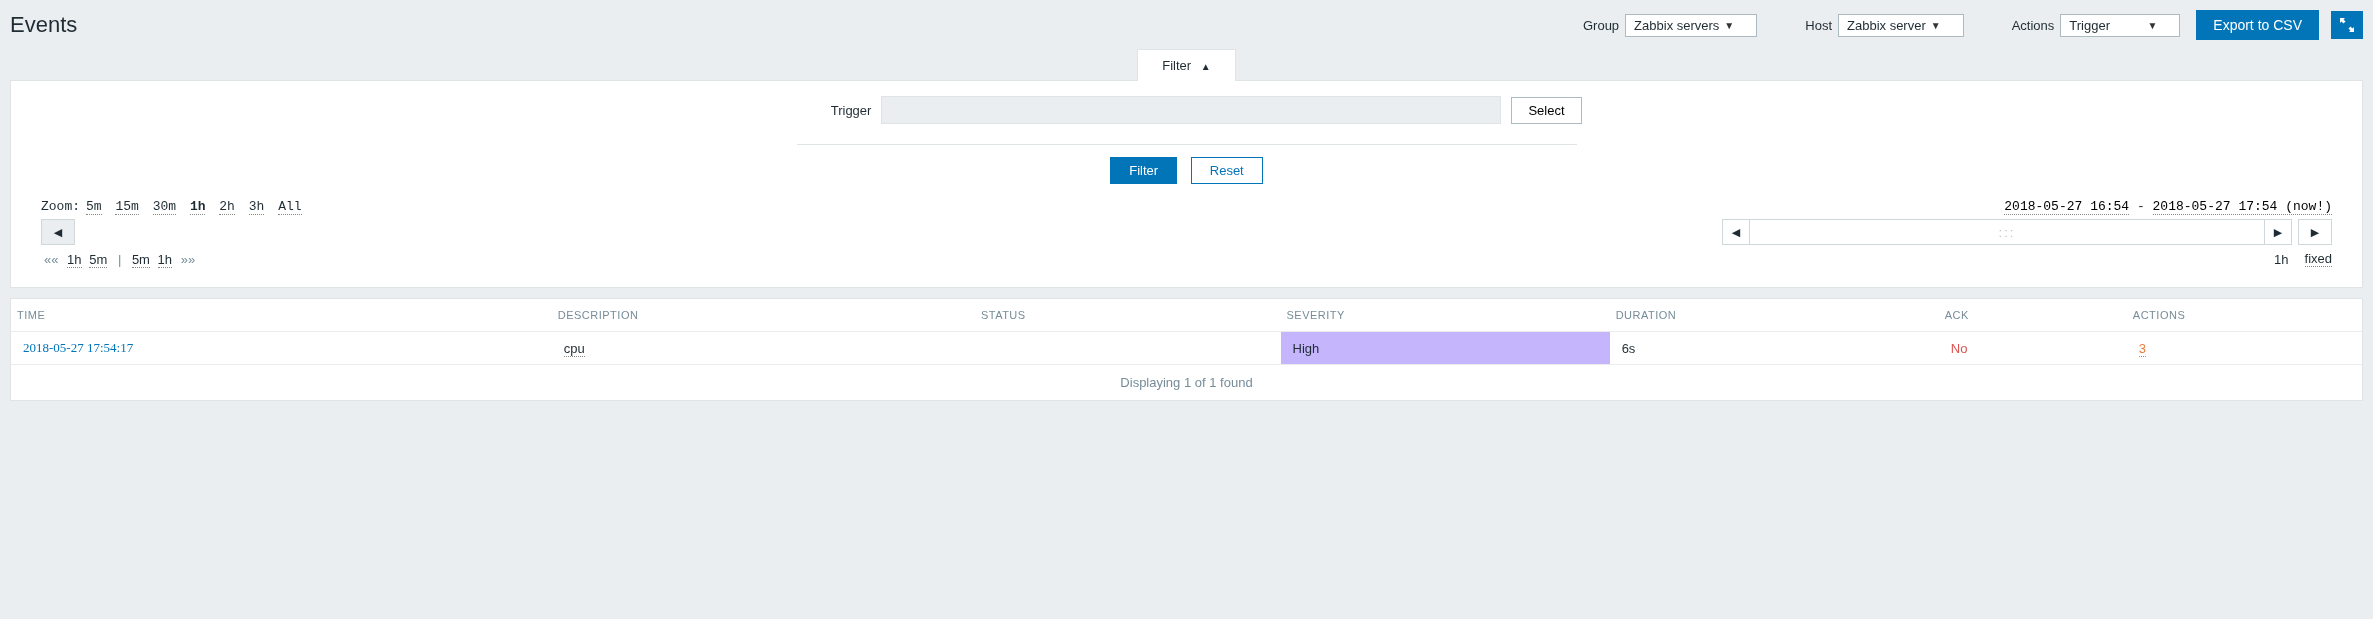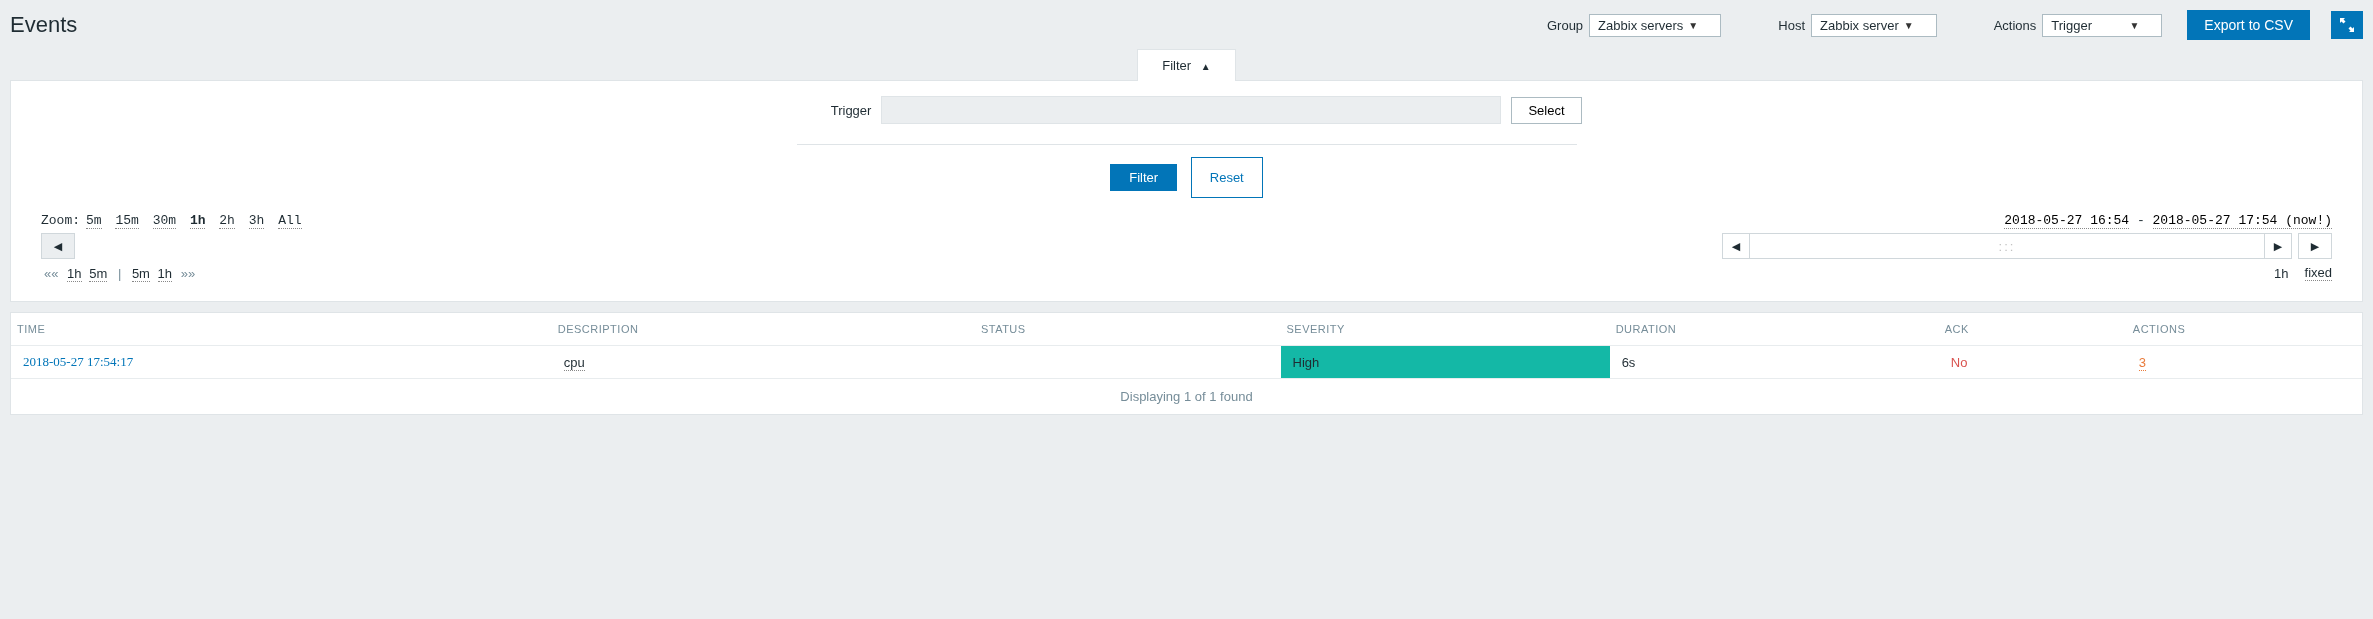--- a/index.html
+++ b/index.html
@@ -1,18 +1,18 @@
 <!DOCTYPE html>
 <html><head>
 <meta charset="utf-8">
 <style>
 * { box-sizing: border-box; margin: 0; padding: 0; }
 body { font-family: Arial, Helvetica, sans-serif; font-size: 13px; background: #ebeef0; color: #1f2c33; }
 
-.header { display: flex; align-items: center; padding: 10px 10px 8px 10px; gap: 15px; }
+.header { display: flex; align-items: center; padding: 10px 10px 8px 10px; gap: 6px; }
 .page-title { font-size: 22px; color: #1f2c33; font-weight: normal; flex: 0 0 auto; }
 .spacer { flex: 1; }
 .filter-group { display: flex; align-items: center; gap: 6px; margin-right: 10px; margin-left: 32px; }
 .filter-label { color: #1f2c33; font-size: 13px; }
 .select { background: #fff; border: 1px solid #acbbc2; padding: 3px 22px 3px 8px; font-size: 13px; cursor: pointer; position: relative; min-width: 90px; display: inline-flex; align-items: center; justify-content: space-between; }
 .select .caret { margin-left: 5px; color: #333; font-size: 10px; }
 .btn-primary { background: #0275b8; color: #fff; border: 1px solid #0275b8; padding: 6px 16px; font-size: 14px; cursor: pointer; }
 .btn-fullscreen { background: #0275b8; color: #fff; border: 1px solid #0275b8; padding: 6px 8px; cursor: pointer; margin-left: 6px; }
 .btn-fullscreen svg { display:block; }
 
@@ -24,21 +24,21 @@
 
 .trigger-row { display: flex; align-items: center; justify-content: center; gap: 10px; margin-bottom: 20px; }
 .trigger-label { color: #1f2c33; font-size: 13px; width: 80px; text-align: right; }
 .trigger-input { background: #ebeef0; border: 1px solid #dfe4e7; height: 28px; width: 620px; }
 .btn-select { background: #fff; border: 1px solid #acbbc2; padding: 5px 16px; cursor: pointer; font-size: 13px; }
 
 .rule { border: none; border-top: 1px solid #dfe4e7; margin: 0 auto 12px; width: 780px; }
 
 .btn-row { text-align: center; margin-bottom: 15px; }
 .btn-row .btn-primary { padding: 5px 18px; font-size: 13px; }
-.btn-reset { background: #fff; color: #0275b8; border: 1px solid #0275b8; padding: 12px 18px; font-size: 13px; cursor: pointer; margin-left: 10px; }
+.btn-reset { background: #fff; color: #0275b8; border: 1px solid #0275b8; padding: 5px 18px; font-size: 13px; cursor: pointer; margin-left: 10px; }
 
 .zoom-row { display: flex; font-size: 13px; color: #1f2c33; margin-bottom: 5px; font-family: Liberation Mono, monospace; }
 .zoom-row .lbl { margin-right: 6px; }
 .zoom-links a { color: #1f2c33; text-decoration: none; border-bottom: 1px dotted #888; margin-right: 6px; cursor: pointer; }
 .zoom-links a.active { font-weight: bold; }
 .time-range { margin-left: auto; font-size: 13px; }
 .time-range a { color: #000000; text-decoration: none; border-bottom: 1px dotted #888; cursor: pointer; }
 
 .scroller-row { display: flex; align-items: stretch; height: 26px; }
 .small-scroller { width: 34px; background: #ebeef0; border: 1px solid #d0d7db; display: flex; align-items: center; justify-content: center; cursor: pointer; }
@@ -55,21 +55,21 @@
 .nav-ticks .sep { margin: 0 5px; color: #768d99; }
 .nav-ticks .fixed { margin-left: 8px; border-bottom: 1px dotted #888; cursor: pointer; }
 .nav-ticks .time-mode { margin-left:auto; display:flex; align-items:center; gap:8px;}
 
 .table-panel { background: #fff; margin: 10px; border: 1px solid #dfe4e7; }
 table { width: 100%; border-collapse: collapse; }
 th { text-align: left; padding: 10px 6px; font-size: 11px; font-weight: normal; color: #768d99; letter-spacing: 0.5px; text-transform: uppercase; border-bottom: 1px solid #e8ecee; }
 td { padding: 8px 12px; font-size: 13px; border-bottom: 1px solid #e8ecee; vertical-align: middle; }
 td.time a { color: #0275b8; text-decoration: none; cursor: pointer; font-family: Liberation Serif, serif; }
 td.desc a { color: #1f2c33; text-decoration: none; border-bottom: 1px dotted #888; cursor: pointer; }
-td.severity { background: #14b8a6; color: #1f2c33; }
+td.severity { background: #c4b5fd; color: #1f2c33; }
 td.ack a { color: #d9534f; text-decoration: none; cursor: pointer; }
 td.actions a { color: #e97b3b; text-decoration: none; border-bottom: 1px dotted #e97b3b; cursor: pointer; }
 .table-footer { text-align: center; padding: 10px 12px; color: #768d99; font-size: 13px; }
 </style>
 </head>
 <body>
 
 <div class="header">
   <h1 class="page-title">Events</h1>
   <div class="spacer"></div>

